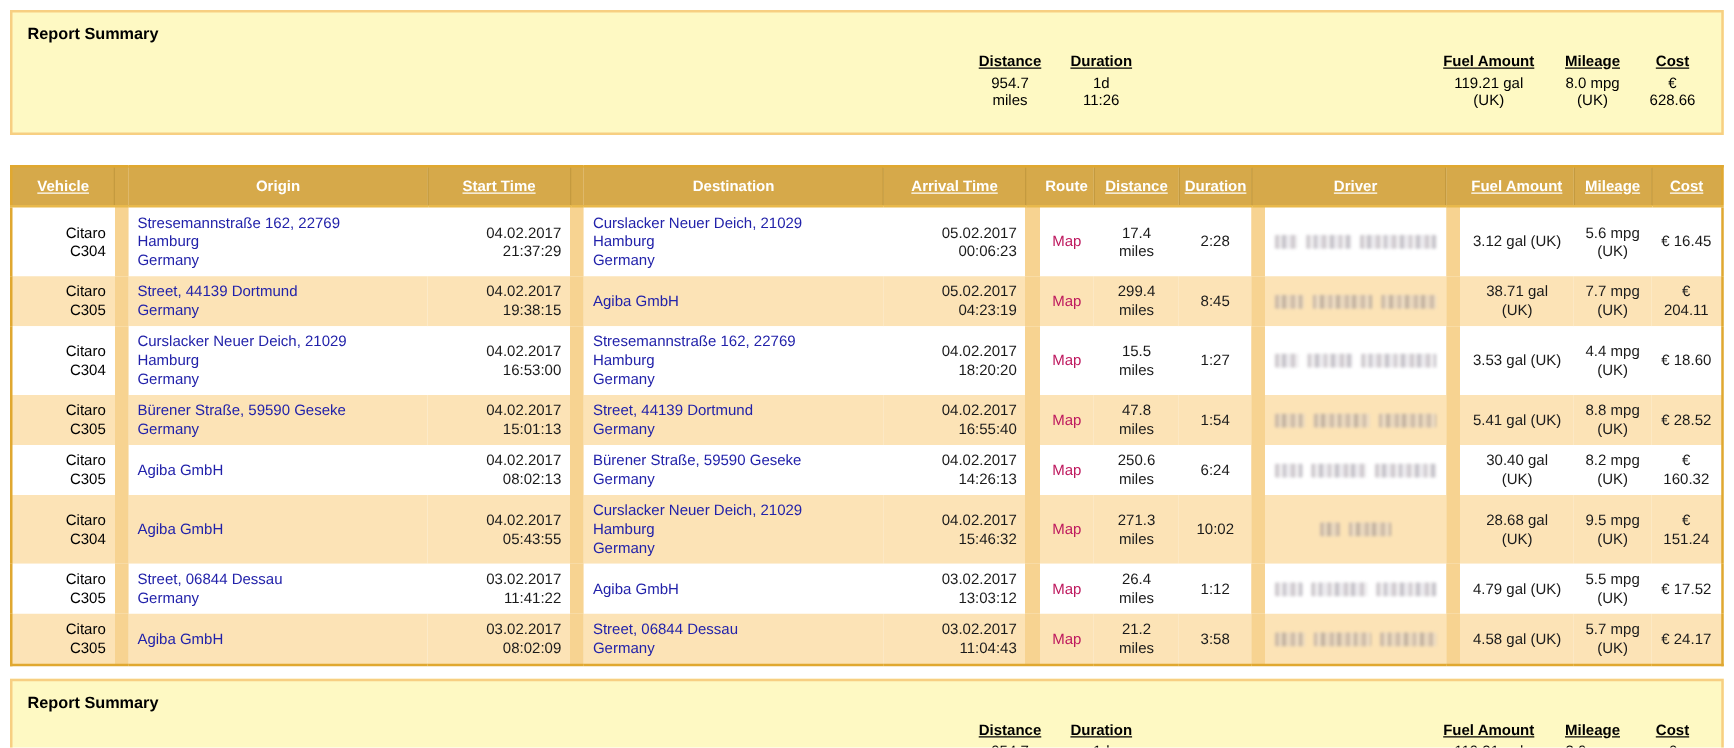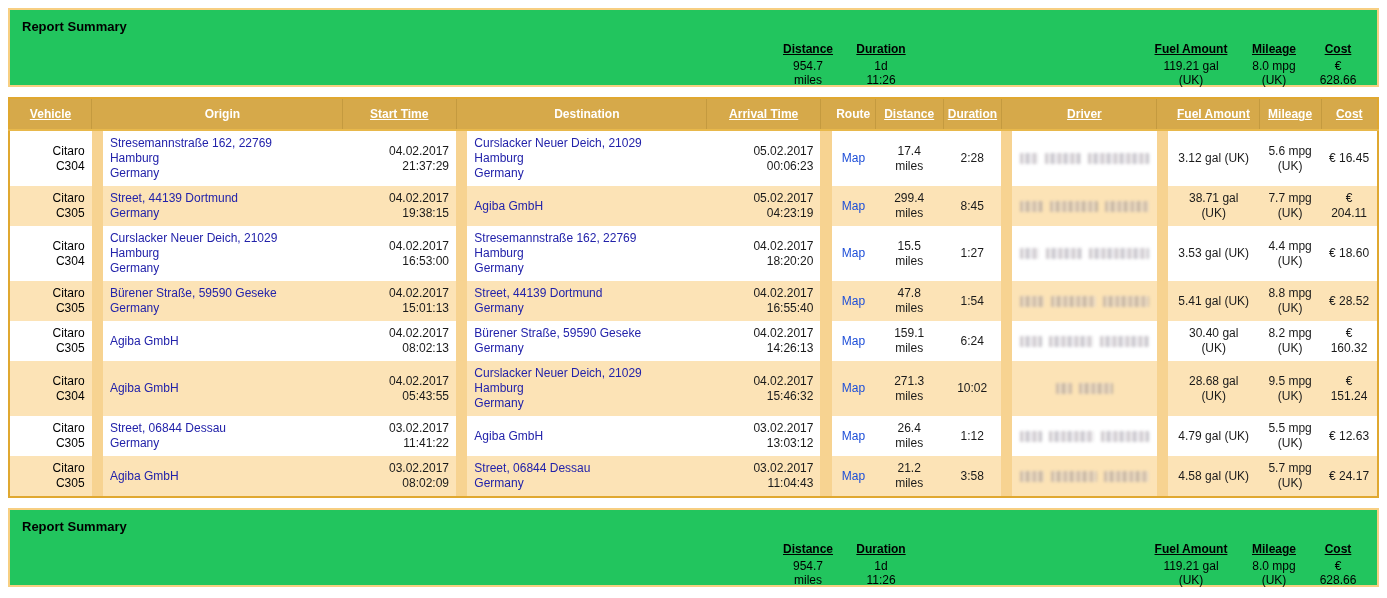--- a/index.html
+++ b/index.html
@@ -9,24 +9,24 @@
     background: #ffffff;
     font-family: "Liberation Sans", sans-serif;
   }
   body { width: 1387px; height: 598px; overflow: hidden; }
 
   .page { padding: 8px 8px 0 8px; }
 
   
   .summary-panel {
     border: 2px solid #f7cf82;
-    background: #22c55e;
+    background: #fef9c3;
     padding: 0;
     position: relative;
-    height: 79px;
+    height: 100px;
   }
   .summary-title {
     font-size: 13px;
     font-weight: bold;
     color: #000000;
     padding: 9px 0 0 12px;
   }
   .summary-grid {
     position: absolute;
     left: 0; right: 0;
@@ -52,21 +52,21 @@
   .sum-val { font-size: 12px; color: #000; white-space: pre-line; }
 
   .sum-distance { width: 74px; margin-left: 0; }
   .sum-duration { width: 72px; }
   .sum-gap      { width: 226px; }
   .sum-fuel     { width: 96px; }
   .sum-mileage  { width: 70px; }
   .sum-cost     { width: 58px; margin-right: 10px; }
 
   
-  .table-wrap { margin-top: 10px; }
+  .table-wrap { margin-top: 24px; }
   table.report {
     width: 100%;
     border-collapse: collapse;
     border: 2px solid #e0a830;
     table-layout: fixed;
   }
   table.report thead th {
     background: #d6a94a;
     color: #ffffff;
     font-size: 12px;
@@ -104,21 +104,21 @@
 
   td.vehicle {
     text-align: right;
     color: #000000;
     font-size: 12px;
     line-height: 15px;
     white-space: pre-line;
   }
   td.addr { text-align: left; color: #2222aa; white-space: pre-line; }
   td.time { text-align: right; color: #1a1a1a; white-space: pre-line; }
-  td.route { text-align: center; color: #1d4ed8; }
+  td.route { text-align: center; color: #be185d; }
   td.num   { text-align: center; color: #1a1a1a; }
   td.driver { text-align: center; padding: 6px 8px; }
 
   .blur-line {
     display: flex;
     gap: 7px;
     justify-content: center;
     align-items: center;
     height: 13px;
   }
@@ -352,21 +352,21 @@
             <td class="cell addr">Agiba GmbH</td>
             <td class="cell time">04.02.2017
 08:02:13</td>
             <td class="sp"></td>
             <td class="cell addr">Bürener Straße, 59590 Geseke
 Germany</td>
             <td class="cell time">04.02.2017
 14:26:13</td>
             <td class="sp"></td>
             <td class="cell route">Map</td>
-            <td class="cell num">159.1
+            <td class="cell num">250.6
 miles</td>
             <td class="cell num">6:24</td>
             <td class="sp"></td>
             <td class="cell driver">
               <div class="blur-line">
                 <span class="blur-chunk" style="width: 28px;"></span>
                 <span class="blur-chunk" style="width: 56px;"></span>
                 <span class="blur-chunk" style="width: 62px;"></span>
               </div>
             </td>
@@ -430,21 +430,21 @@
               <div class="blur-line">
                 <span class="blur-chunk" style="width: 24px;"></span>
                 <span class="blur-chunk" style="width: 50px;"></span>
                 <span class="blur-chunk" style="width: 54px;"></span>
               </div>
             </td>
             <td class="sp"></td>
             <td class="cell num">4.79 gal (UK)</td>
             <td class="cell num">5.5 mpg
 (UK)</td>
-            <td class="cell num">€ 12.63</td>
+            <td class="cell num">€ 17.52</td>
           </tr>
           <tr class="even">
             <td class="cell vehicle">Citaro
 C305</td>
             <td class="sp"></td>
             <td class="cell addr">Agiba GmbH</td>
             <td class="cell time">03.02.2017
 08:02:09</td>
             <td class="sp"></td>
             <td class="cell addr">Street, 06844 Dessau

